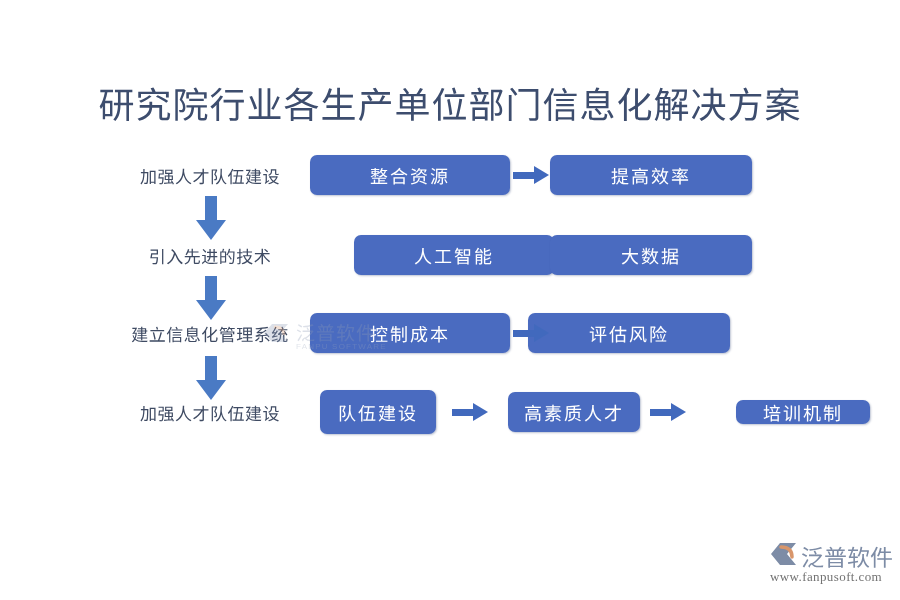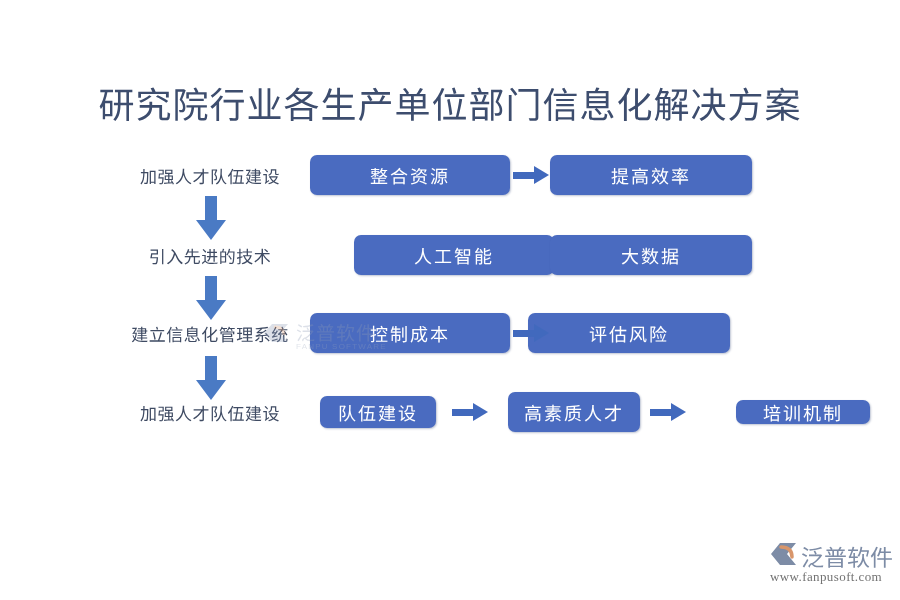--- a/index.html
+++ b/index.html
@@ -227,21 +227,21 @@
         <div class="stage-label">建立信息化管理系统</div>
         <div class="node-box" style="left: 310px; width: 200px; height: 40px;">控制成本</div>
         <div class="node-box" style="left: 528px; width: 202px; height: 40px;">评估风险</div>
         <div class="arrow-right" style="left: 513px;">
           <div class="shaft"></div>
           <div class="head"></div>
         </div>
       </div>
       <div class="stage-row" style="top: 391px;">
         <div class="stage-label">加强人才队伍建设</div>
-        <div class="node-box" style="left: 320px; width: 116px; height: 32px;">队伍建设</div>
+        <div class="node-box" style="left: 320px; width: 116px; height: 44px;">队伍建设</div>
         <div class="node-box" style="left: 508px; width: 132px; height: 40px;">高素质人才</div>
         <div class="node-box" style="left: 736px; width: 134px; height: 24px;">培训机制</div>
         <div class="arrow-right" style="left: 452px;">
           <div class="shaft"></div>
           <div class="head"></div>
         </div>
         <div class="arrow-right" style="left: 650px;">
           <div class="shaft"></div>
           <div class="head"></div>
         </div>

